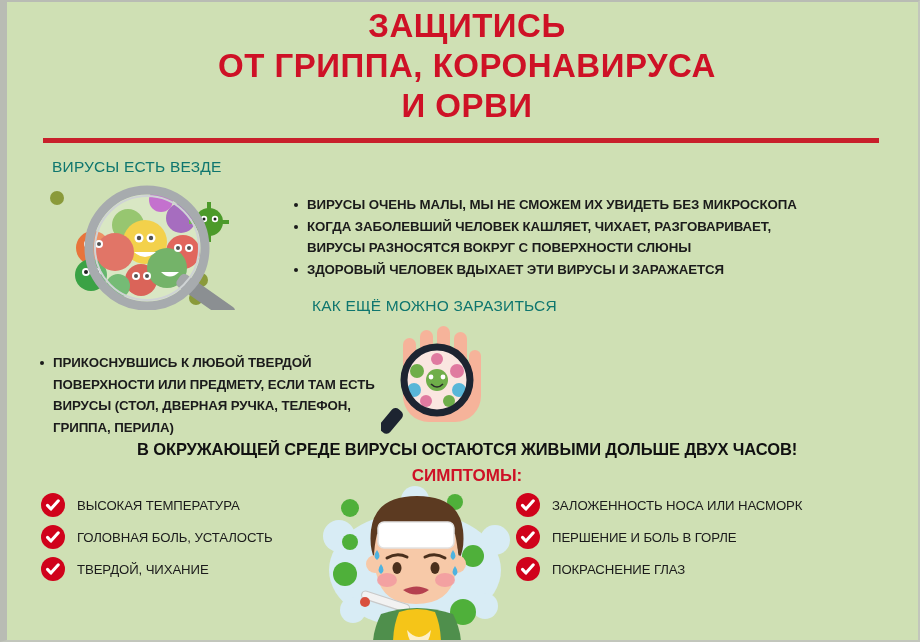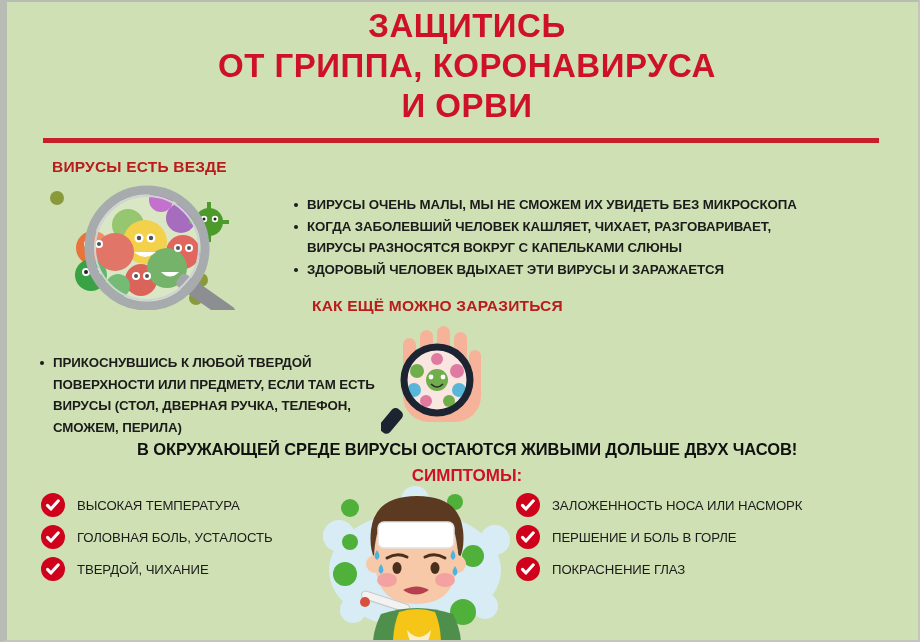--- a/index.html
+++ b/index.html
@@ -44,22 +44,22 @@
     left: 36px;
     top: 136px;
     width: 836px;
     height: 5px;
     background: #c8202b;
   }
 
   
   .sec-head {
     position: absolute;
-    color: #b91c1c;
-    font-weight: bold;
+    color: #0f766e;
+    font-weight: normal;
     font-size: 15.5px;
     letter-spacing: 0.2px;
     white-space: nowrap;
   }
   .blist {
     position: absolute;
     margin: 16px;
     padding: 0;
     list-style: none;
   }
@@ -218,21 +218,21 @@
   <ul class="blist" style="left:268px; top:176px; width:640px;">
     <li>
       <span class="dot"></span>
       <span>ВИРУСЫ ОЧЕНЬ МАЛЫ, МЫ НЕ СМОЖЕМ ИХ УВИДЕТЬ БЕЗ МИКРОСКОПА</span>
     </li>
     <li>
       <span class="dot"></span>
       <span>КОГДА ЗАБОЛЕВШИЙ ЧЕЛОВЕК КАШЛЯЕТ, ЧИХАЕТ, РАЗГОВАРИВАЕТ,</span>
     </li>
     <li style="padding-left:16px;">
-      <span>ВИРУСЫ РАЗНОСЯТСЯ ВОКРУГ С КАПЕЛЬКАМИ СЛЮНЫ</span>
+      <span>ВИРУСЫ РАЗНОСЯТСЯ ВОКРУГ С ПОВЕРХНОСТИ СЛЮНЫ</span>
     </li>
     <li>
       <span class="dot"></span>
       <span>ЗДОРОВЫЙ ЧЕЛОВЕК  ВДЫХАЕТ ЭТИ  ВИРУСЫ И  ЗАРАЖАЕТСЯ</span>
     </li>
   </ul>
 
   <div class="sec-head" style="left:305px; top:295px;">КАК ЕЩЁ МОЖНО ЗАРАЗИТЬСЯ</div>
 
   <svg class="illus" style="left:374px; top:322px;" width="122" height="112" viewBox="0 0 122 112">
@@ -267,21 +267,21 @@
       <span class="dot"></span>
       <span>ПРИКОСНУВШИСЬ К ЛЮБОЙ ТВЕРДОЙ</span>
     </li>
     <li>
       <span>ПОВЕРХНОСТИ ИЛИ ПРЕДМЕТУ, ЕСЛИ ТАМ ЕСТЬ</span>
     </li>
     <li>
       <span>ВИРУСЫ (СТОЛ,  ДВЕРНАЯ РУЧКА, ТЕЛЕФОН,</span>
     </li>
     <li>
-      <span>СМОЖЕМ, ПЕРИЛА)</span>
+      <span>ГРИППА, ПЕРИЛА)</span>
     </li>
   </ul>
 
 
   <div class="banner">В ОКРУЖАЮЩЕЙ СРЕДЕ ВИРУСЫ ОСТАЮТСЯ ЖИВЫМИ ДОЛЬШЕ ДВУХ ЧАСОВ!</div>
 
   <div class="sym-head">СИМПТОМЫ:</div>
 
   <svg class="illus" style="left:308px; top:476px;" width="205" height="166" viewBox="0 0 205 166">
 

